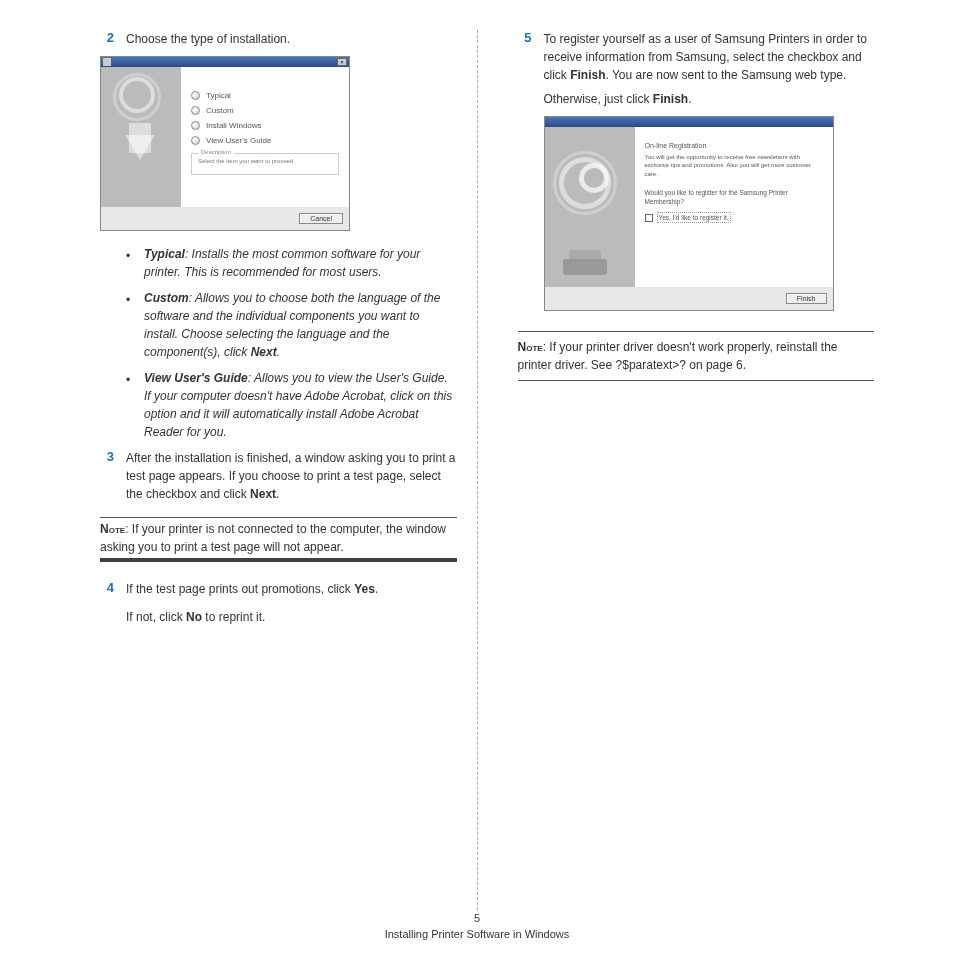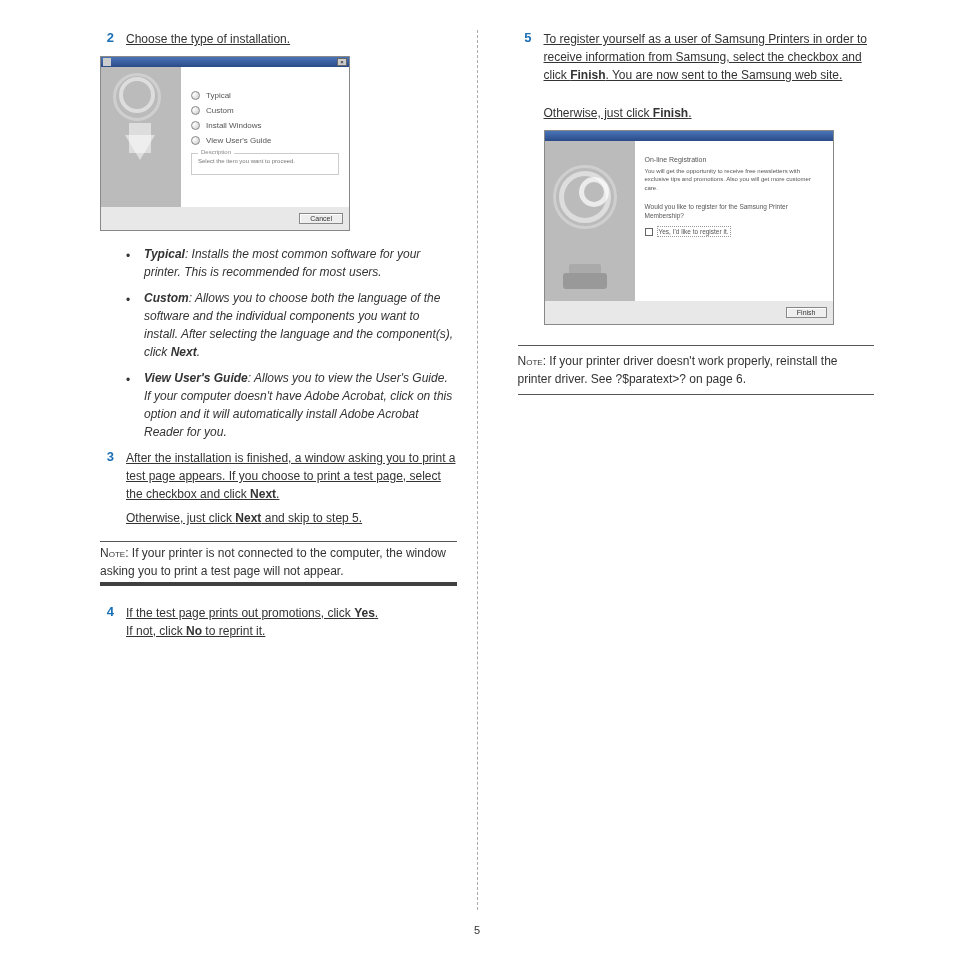--- a/index.html
+++ b/index.html
@@ -37,24 +37,23 @@
   .step-num {
     color: #1a6fb5;
     font-weight: bold;
     font-size: 13px;
     min-width: 14px;
     text-align: right;
   }
   .step-body {
     flex: 1;
     line-height: 1.5;
-    text-decoration: underline;
   }
   b { font-weight: bold; }
-  .smallcaps { font-variant: small-caps; font-weight: normal; }
+  .smallcaps { font-variant: small-caps; font-weight: bold; }
 
   
   .dialog1 {
     margin-left: 0px;
     margin-top: 8px;
     margin-bottom: 14px;
     width: 250px;
     background: #e8e8e8;
     border: 1px solid #888;
     font-family: Tahoma, sans-serif;
@@ -324,59 +323,58 @@
       </div>
     </div>
 
     <div class="bullets">
       <div class="item">
         <div class="dot">•</div>
         <div class="txt"><b>Typical</b><span>: Installs the most common software for your printer. This is recommended for most users.</span></div>
       </div>
       <div class="item">
         <div class="dot">•</div>
-        <div class="txt"><b>Custom</b><span>: Allows you to choose both the language of the software and the individual components you want to install. After selecting the language and the component(s), click </span><b>Next</b><span>.</span></div>
+        <div class="txt"><b>Custom</b><span>: Allows you to choose both the language of the software and the individual components you want to install. Choose selecting the language and the component(s), click </span><b>Next</b><span>.</span></div>
       </div>
       <div class="item">
         <div class="dot">•</div>
         <div class="txt"><b>View User's Guide</b><span>: Allows you to view the User's Guide. If your computer doesn't have Adobe Acrobat, click on this option and it will automatically install Adobe Acrobat Reader for you.</span></div>
       </div>
     </div>
 
     <div class="step-row" style="margin-top:6px;">
       <div class="step-num">3</div>
       <div class="step-body">
         <span>After the installation is finished, a window asking you to print a test page appears. If you choose to print a test page, select the checkbox and click </span><b>Next</b><span>.</span>
-        <div style="margin-top:6px;"><span>Otherwise, just click </span><b>Next</b><span> and skip to step 5.</span></div>
       </div>
     </div>
 
     <div class="note">
       <span class="smallcaps">Note</span><span>: If your printer is not connected to the computer, the window asking you to print a test page will not appear.</span>
     </div>
 
     <div class="step-row">
       <div class="step-num">4</div>
       <div class="step-body">
         <span>If the test page prints out promotions, click </span><b>Yes</b><span>.</span>
-        <div style="margin-top:0;"><span>If not, click </span><b>No</b><span> to reprint it.</span></div>
+        <div style="margin-top:10px;"><span>If not, click </span><b>No</b><span> to reprint it.</span></div>
       </div>
     </div>
 
   </div>
 
   <div class="divider"></div>
 
   <div class="col-right">
 
     <div class="step-row">
       <div class="step-num">5</div>
       <div class="step-body">
-        <span>To register yourself as a user of Samsung Printers in order to receive information from Samsung, select the checkbox and click </span><b>Finish</b><span>. You are now sent to the Samsung web site.</span>
-        <div style="margin-top:20px;"><span>Otherwise, just click </span><b>Finish</b><span>.</span></div>
+        <span>To register yourself as a user of Samsung Printers in order to receive information from Samsung, select the checkbox and click </span><b>Finish</b><span>. You are now sent to the Samsung web type.</span>
+        <div style="margin-top:6px;"><span>Otherwise, just click </span><b>Finish</b><span>.</span></div>
       </div>
     </div>
 
     <div style="margin-left:26px;">
       <div class="dialog2">
         <div class="titlebar"></div>
         <div class="body">
           <div class="graphic">
             <div class="swirl" style="top:30px;left:14px;width:52px;height:52px;border-width:5px;"></div>
             <div class="swirl" style="top:36px;left:34px;width:30px;height:30px;border-width:5px;border-color:rgba(255,255,255,0.7);"></div>
@@ -401,13 +399,14 @@
 
     <div class="note-right">
       <span class="smallcaps">Note</span><span>: If your printer driver doesn't work properly, reinstall the printer driver. See ?$paratext&gt;? on page 6.</span>
     </div>
 
   </div>
 </div>
 
 <div class="footer">
   <div class="pg">5</div>
+  <div>Installing Printer Software in Windows</div>
 </div>
 
 </body></html>

